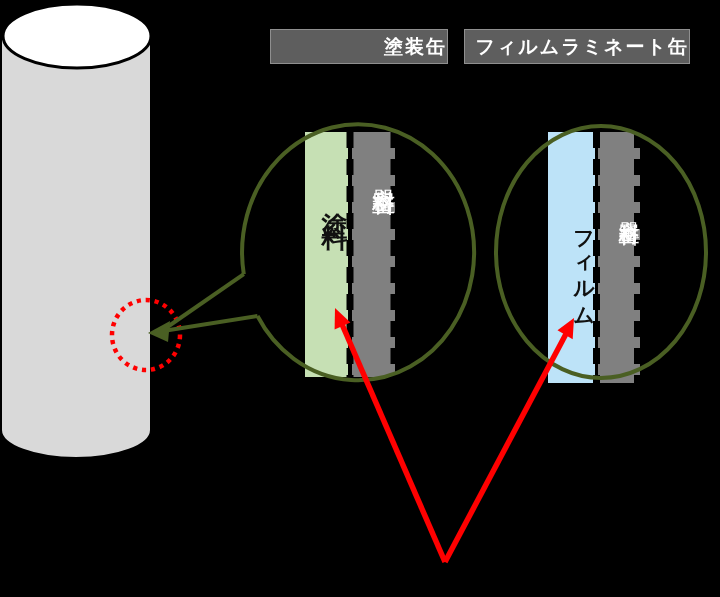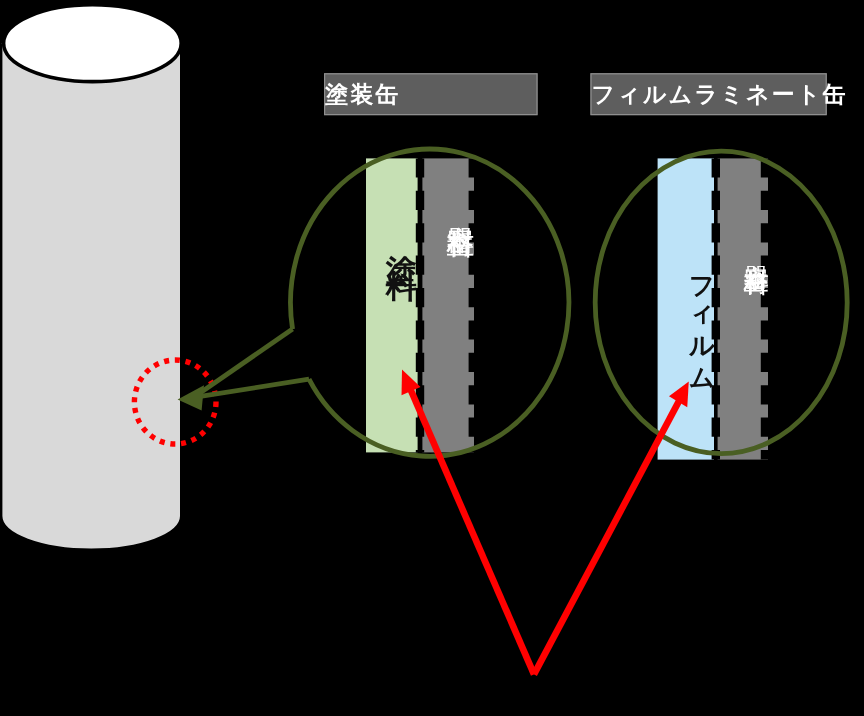--- a/index.html
+++ b/index.html
@@ -17,30 +17,29 @@
 
   .header-box {
     position: absolute;
     top: 29px;
     height: 35px;
     background: #5e5e5e;
     border: 1px solid #8f8f8f;
     box-sizing: border-box;
     display: flex;
     align-items: center;
-    justify-content: flex-start;
+    justify-content: flex-end;
     color: #ffffff;
     font-weight: bold;
     font-size: 19px;
     letter-spacing: 2px;
     white-space: nowrap;
-    margin-top: 32px;
   }
   .header-painted { left: 270px; width: 178px; }
-  .header-film    { left: 492px; width: 197px; font-family: Liberation Serif, serif; }
+  .header-film    { left: 464px; width: 226px; font-family: Liberation Serif, serif; }
 
   .vlabel {
     position: absolute;
     writing-mode: vertical-rl;
     text-orientation: upright;
     text-align: left;
     display: flex;
     justify-content: center;
     white-space: nowrap;
     line-height: 1;

